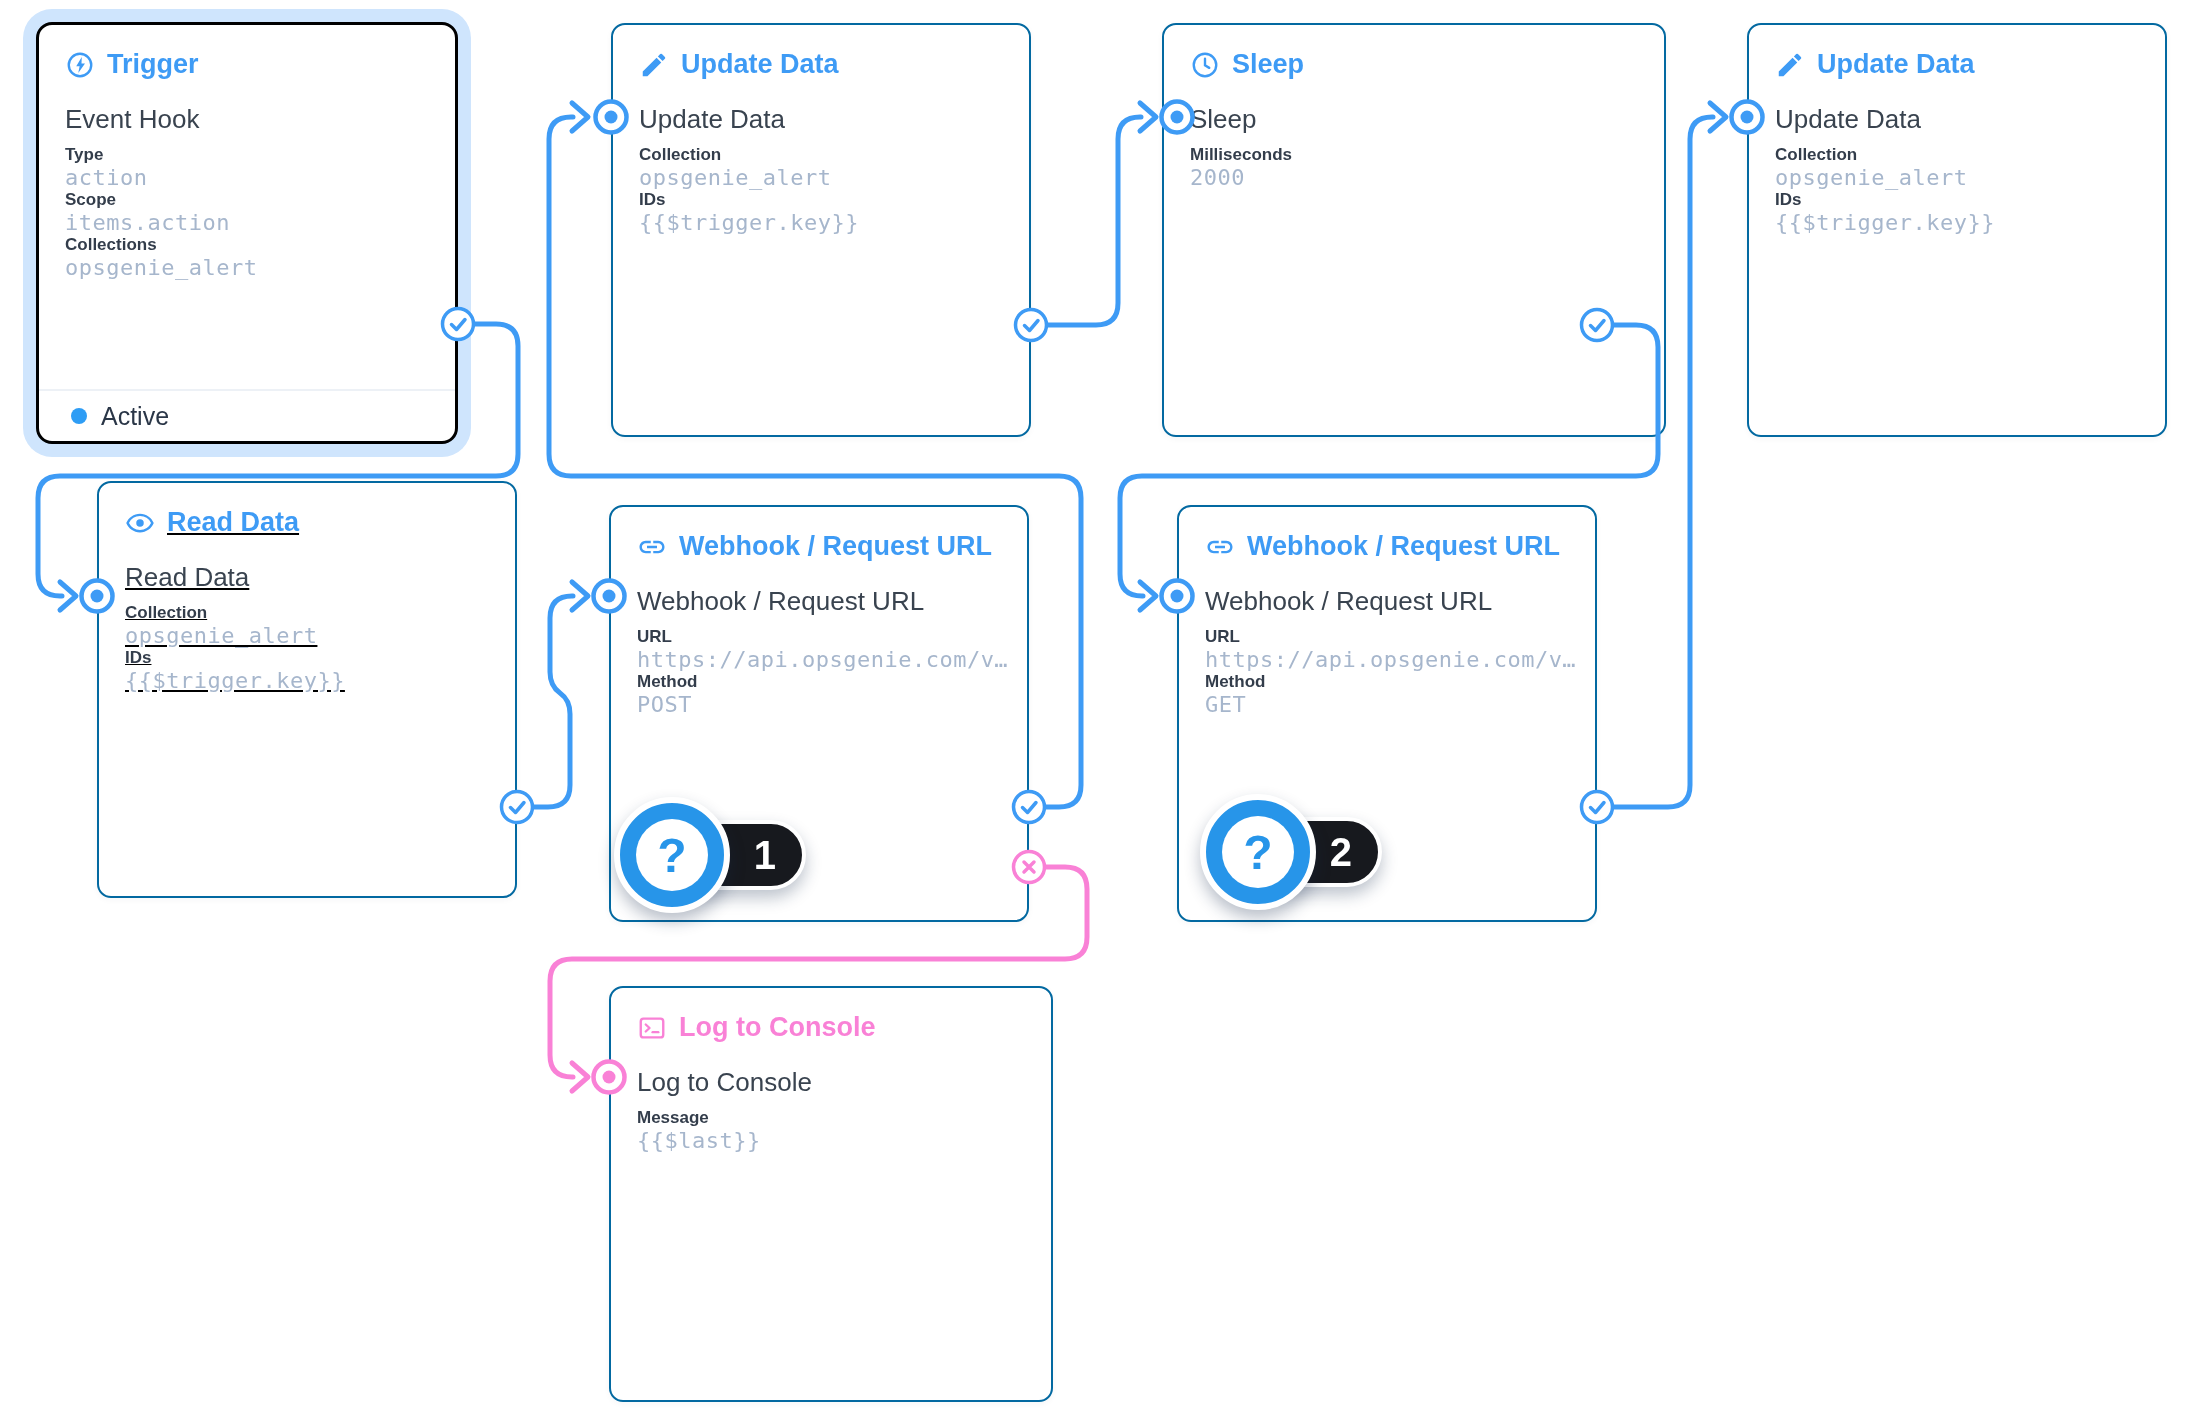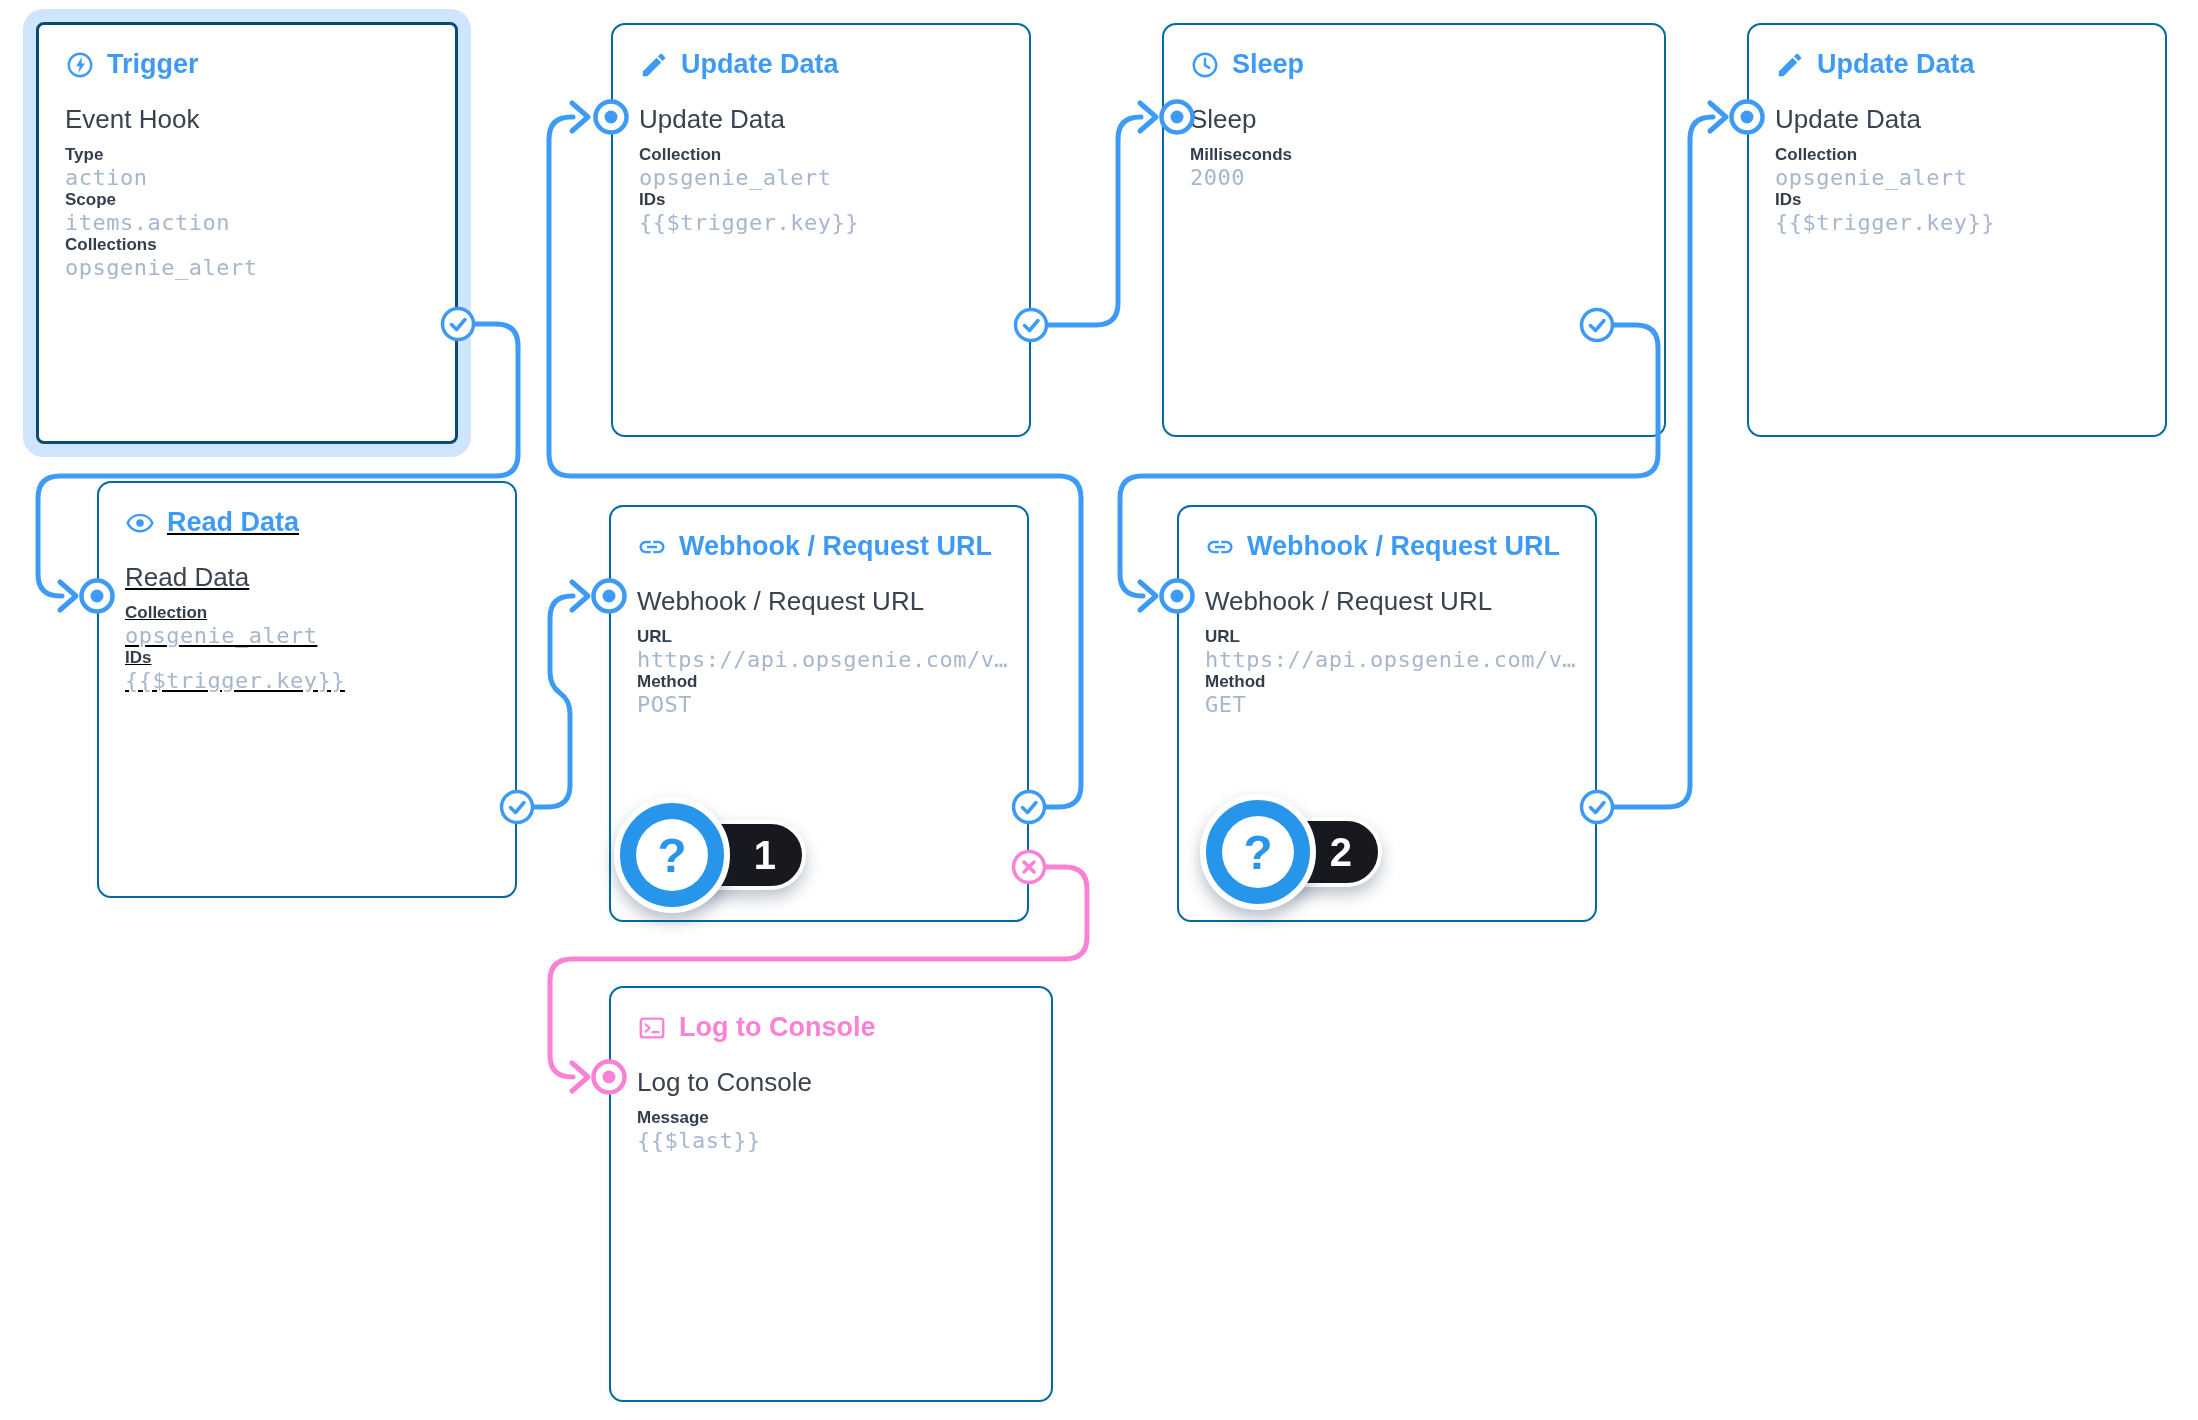--- a/index.html
+++ b/index.html
@@ -3,21 +3,21 @@
 <meta charset="utf-8">
 <style>
   html,body{margin:0;padding:0;background:#ffffff;}
   body{width:2198px;height:1420px;position:relative;overflow:hidden;
        font-family:"Liberation Sans",sans-serif;}
   #canvas{position:absolute;inset:0;width:2198px;height:1420px;background:#ffffff;}
 
   
   .card{position:absolute;background:#ffffff;border:2px solid #0369a1;border-radius:14px;
         box-shadow:0 2px 6px rgba(23,43,77,.04);box-sizing:border-box;z-index:2;}
-  .card.selected{border:3px solid #0c4a6e;border-radius:8px;
+  .card.selected{border:3px solid #000000;border-radius:16px;
         box-shadow:0 0 0 13px #CFE5FD;}
   .card-content{padding:24px 26px 0 26px;}
   .card-title{display:flex;align-items:center;gap:12px;font-size:27px;font-weight:bold;
         white-space:nowrap;margin-bottom:24px;}
   .accent-blue{color:#3E9BF5;}
   .accent-pink{color:#F981D6;}
   .card-title .icon{display:inline-flex;width:30px;height:30px;flex:0 0 30px;}
   .card-title .icon svg{width:30px;height:30px;}
   .op-name{font-size:26px;color:#39434F;margin-bottom:10px;white-space:nowrap;}
   .field-label{font-size:17px;font-weight:bold;color:#333D4B;white-space:nowrap;}
@@ -70,20 +70,24 @@
         <span>Trigger</span>
       </div>
       <div class="op-name">Event Hook</div>
       <div class="field-label">Type</div>
       <div class="field-value">action</div>
       <div class="field-label">Scope</div>
       <div class="field-value">items.action</div>
       <div class="field-label">Collections</div>
       <div class="field-value">opsgenie_alert</div>
     </div>
+    <div class="status-bar">
+      <span class="status-dot"></span>
+      <span>Active</span>
+    </div>
   </div>
 
   <div class="card" style="left:611px;top:23px;width:420px;height:414px;">
     <div class="card-content">
       <div class="card-title accent-blue">
         <span class="icon">
           <svg viewBox="0 0 24 24">
               <path d="M20.71 7.04a1 1 0 0 0 0-1.41l-2.34-2.34a1 1 0 0 0-1.41 0l-1.84 1.83 3.75 3.75 1.84-1.83zM3 17.25V21h3.75L17.81 9.93l-3.75-3.75L3 17.25z" fill="currentColor"></path>
             </svg>
         </span>

